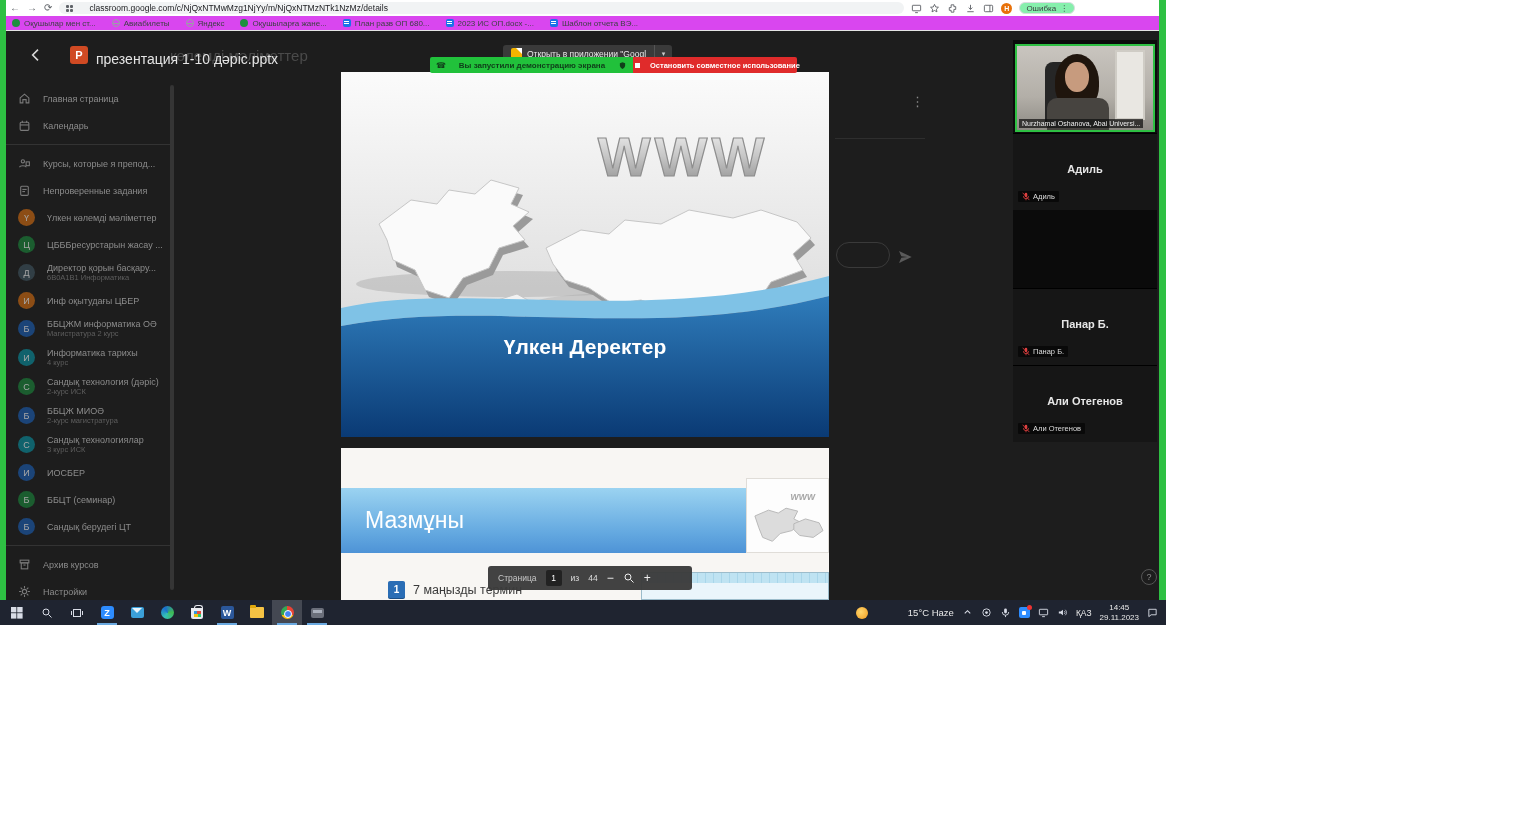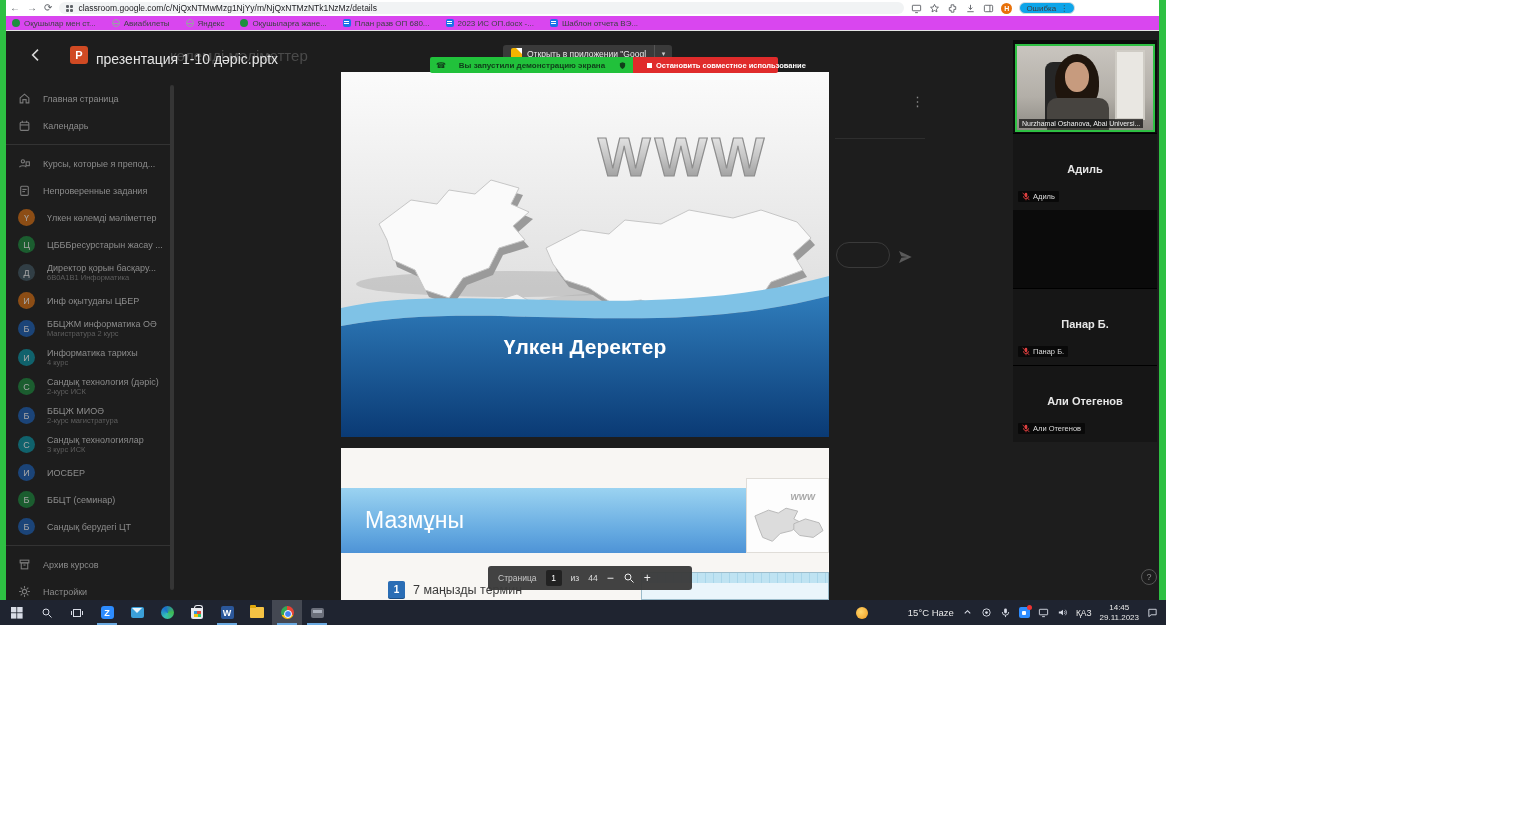--- a/index.html
+++ b/index.html
@@ -6,27 +6,27 @@
   html,body { width:1536px; height:826px; background:#ffffff; font-family:"Liberation Sans", sans-serif; }
   .screen { position:absolute; top:0; left:0; width:1166px; height:625px; background:#1d1d1d; overflow:hidden; }
 
   
   .edgeL { position:absolute; left:0; top:0; width:6px; height:600px; background:#2ec043; z-index:200; }
   .edgeR { position:absolute; left:1159px; top:0; width:7px; height:600px; background:#2ec043; z-index:200; }
 
   
   .btoolbar { position:absolute; top:0; left:0; width:1166px; height:16px; background:#fff; display:flex; align-items:center; padding:0 6px 0 10px; gap:7px; z-index:5; }
   .navg { color:#5f6368; font-size:10px; line-height:1; }
-  .urlpill { width:845px; height:12px; background:#f1f3f4; border-radius:6px; display:flex; align-items:center; gap:5px; padding:0 7px; overflow:hidden; }
+  .urlpill { width:845px; height:12px; background:#f1f3f4; border-radius:6px; display:flex; align-items:center; gap:16px; padding:0 7px; overflow:hidden; }
   .url { font-size:8.5px; color:#202124; white-space:nowrap; }
   .gridicon { display:inline-grid; grid-template-columns:3px 3px; gap:1px; }
   .gridicon i { width:3px; height:3px; background:#5f6368; border-radius:1px; }
   .tbico { width:11px; height:11px; flex:none; }
   .avatar { width:11px; height:11px; border-radius:50%; background:#e8710a; color:#fff; font-size:7px; font-weight:bold; display:flex; align-items:center; justify-content:center; flex:none; }
-  .errpill { height:12px; border:1px solid #dadce0; border-radius:7px; background:#0ea5e9; display:flex; align-items:flex-end; gap:4px; padding:0 6px; font-size:8px; color:#3c4043; flex:none; }
+  .errpill { height:12px; border:1px solid #dadce0; border-radius:7px; background:#86efac; display:flex; align-items:flex-end; gap:4px; padding:0 6px; font-size:8px; color:#3c4043; flex:none; }
 
   
   .bookmarks { position:absolute; top:16px; left:0; width:1166px; height:15px; background:#d946ef; border-bottom:1px solid #e4e4e4; display:flex; align-items:center; gap:16px; padding-left:12px; z-index:5; }
   .bm { display:flex; align-items:center; gap:4px; font-size:8px; color:#3c4043; white-space:nowrap; }
   .bm .ic-cls { width:8px; height:8px; border-radius:50%; background:#1e8e3e; }
   .bm .ic-glb { width:8px; height:8px; border-radius:50%; border:1px solid #9aa0a6; position:relative; }
   .bm .ic-glb:before { content:""; position:absolute; left:0; top:3px; width:6px; height:1px; background:#9aa0a6; }
   .bm .ic-doc { width:8px; height:8px; border-radius:2px; background:#1a73e8; position:relative; }
   .bm .ic-doc:before { content:""; position:absolute; left:1.5px; top:2px; width:5px; height:1px; background:#fff; box-shadow:0 2px 0 #fff; }
 
@@ -44,21 +44,21 @@
   .menu3 { position:absolute; left:911px; top:94px; color:#8a8a8a; font-size:13px; z-index:6; }
   .faintline { position:absolute; left:835px; top:138px; width:90px; height:1px; background:#2e2e2e; }
   .commentpill { position:absolute; left:836px; top:242px; width:54px; height:26px; border:1px solid #3a3a3a; border-radius:13px; }
   .sendico { position:absolute; left:897px; top:249px; width:16px; height:16px; z-index:6; }
   .helpcircle { position:absolute; left:1141px; top:569px; width:16px; height:16px; border:1px solid #555; border-radius:50%; color:#888; font-size:9px; display:flex; align-items:center; justify-content:center; z-index:6; }
 
   
   .greenbar { position:absolute; left:430px; top:57px; width:203px; height:16px; background:#21c13b; display:flex; align-items:center; justify-content:space-between; padding:0 6px; z-index:70; border-radius:2px 0 0 2px; }
   .greenbar .txt { font-size:8px; font-weight:bold; color:#10401a; }
   .greenbar .ph { font-size:8px; color:#10401a; }
-  .redbar { position:absolute; left:633px; top:57px; width:145px; height:16px; background:#e02b2b; display:flex; align-items:center; gap:4px; padding:0 14px; z-index:70; border-radius:0 2px 2px 0; }
+  .redbar { position:absolute; left:633px; top:57px; width:164px; height:16px; background:#e02b2b; display:flex; align-items:center; gap:10px; padding:0 2px; z-index:70; border-radius:0 2px 2px 0; }
   .redbar .sq { width:5px; height:5px; background:#fff; flex:none; }
   .redbar .txt { font-size:7.5px; font-weight:bold; color:#fff; white-space:nowrap; }
 
   
   .sidebar { position:absolute; left:6px; top:85px; width:164px; height:515px; overflow:hidden; z-index:4; }
   .sbscroll { position:absolute; left:170px; top:85px; width:4px; height:505px; background:#353535; border-radius:2px; z-index:4; }
   .sbrow { display:flex; align-items:center; gap:12px; padding-left:12px; height:27px; flex:none; }
   .sbrow.sub2 { height:29px; }
   .sbrow .lblwrap { display:flex; flex-direction:column; justify-content:center; min-width:0; }
   .sblbl { font-size:9px; color:#8c8c8c; white-space:nowrap; }

